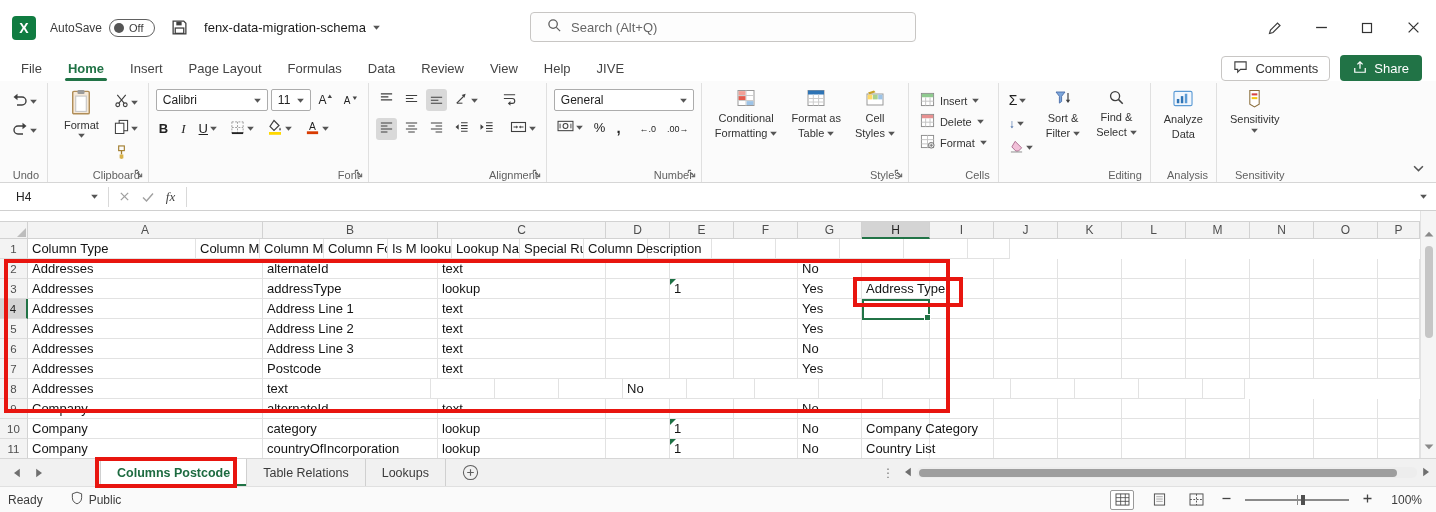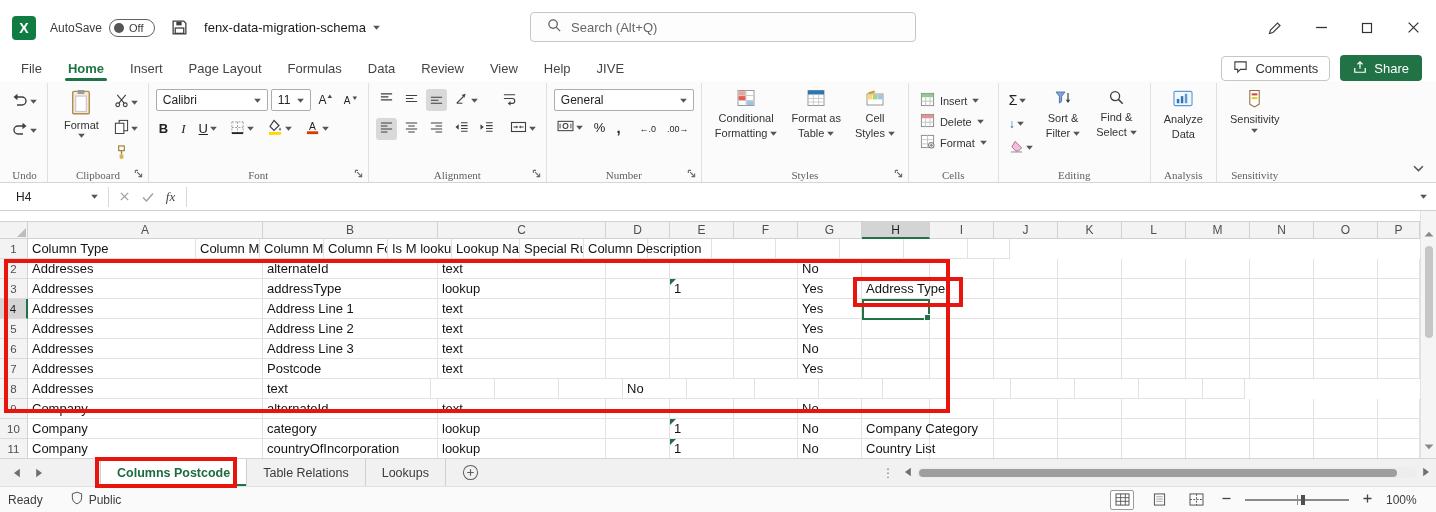--- a/index.html
+++ b/index.html
@@ -26,21 +26,21 @@
 .mtab{padding:0 13px;font-size:13px;color:#444;height:100%;display:flex;align-items:center;position:relative;}
 .mtab.active{color:#217346;font-weight:700;}
 .mtab.active::after{content:"";position:absolute;left:10px;right:10px;bottom:0;height:3px;background:#217346;border-radius:2px;}
 .menurow-right{display:flex;align-items:center;gap:10px;}
 .comments-btn{display:flex;align-items:center;gap:7px;border:1px solid #c8c6c4;border-radius:4px;height:25px;padding:0 11px;font-size:13px;color:#333;background:#fff;}
 .share-btn{display:flex;align-items:center;gap:7px;border-radius:4px;height:26px;padding:0 13px;font-size:13px;color:#fff;background:#217346;}
 
 
 .ribbon{position:absolute;top:81px;left:0;width:100%;height:102px;background:#fbfbfb;border-bottom:1px solid #d6d6d6;display:flex;align-items:stretch;padding:2px 0 0 2px;}
 .grp{position:relative;border-right:1px solid #e0e0e0;padding:4px 7px 16px 7px;display:flex;align-items:flex-start;}
-.grp-label{position:absolute;bottom:1px;left:0;right:0;text-align:center;font-size:11px;color:#616161;white-space:nowrap;font-family:Liberation Serif, serif;}
+.grp-label{position:absolute;bottom:1px;left:0;right:8px;text-align:right;font-size:11px;color:#616161;white-space:nowrap;}
 .launcher{position:absolute;right:3px;bottom:3px;width:12px;height:12px;display:flex;align-items:center;justify-content:center;}
 .col{display:flex;flex-direction:column;}
 .r{display:flex;align-items:center;}
 .sm{display:flex;align-items:center;gap:2px;padding:2px 3px;border-radius:3px;}
 .sm.active{background:#d9d9d9;}
 .car{display:inline-flex;}
 .combo{height:22px;border:1px solid #acacac;background:#fff;border-radius:2px;display:flex;align-items:center;justify-content:space-between;padding:0 6px;font-size:12px;color:#222;gap:4px;}
 .paste-btn{display:flex;flex-direction:column;align-items:center;gap:2px;padding:2px 9px;font-size:11px;color:#333;}
 .big{display:flex;flex-direction:column;align-items:center;gap:1px;padding:2px 6px;font-size:11px;color:#333;text-align:center;line-height:1.25;}
 .med{display:flex;align-items:center;gap:5px;padding:1px 4px;font-size:11px;color:#333;margin-bottom:2px;}
@@ -98,21 +98,21 @@
 
 .statusbar{position:absolute;top:486px;left:0;width:100%;height:26px;background:#fafafa;border-top:1px solid #e0e0e0;display:flex;align-items:center;padding:0 14px 0 8px;font-size:12px;color:#3c3c3c;}
 .sb-item{display:flex;align-items:center;gap:6px;margin-left:28px;}
 .sb-right{margin-left:auto;display:flex;align-items:center;gap:13px;}
 .view-btn{display:flex;align-items:center;justify-content:center;width:24px;height:20px;border-radius:2px;}
 .view-btn.active{border:1px solid #9a9a9a;background:#fff;}
 .zslider{position:relative;width:104px;height:14px;display:flex;align-items:center;}
 .ztrack{width:100%;height:2px;background:#8a8a8a;}
 .znotch{position:absolute;left:50%;top:2px;width:1px;height:10px;background:#8a8a8a;}
 .zthumb{position:absolute;left:56px;top:2px;width:4px;height:10px;background:#4f4f4f;}
-.zoom-label{min-width:36px;text-align:left;}
+.zoom-label{min-width:36px;text-align:right;}
 </style>
 </head>
 <body>
 
 <div class="app">
 
   <div class="titlebar">
     <div class="xlogo">X</div>
     <span class="autosave-label">AutoSave</span>
     <div class="toggle">

